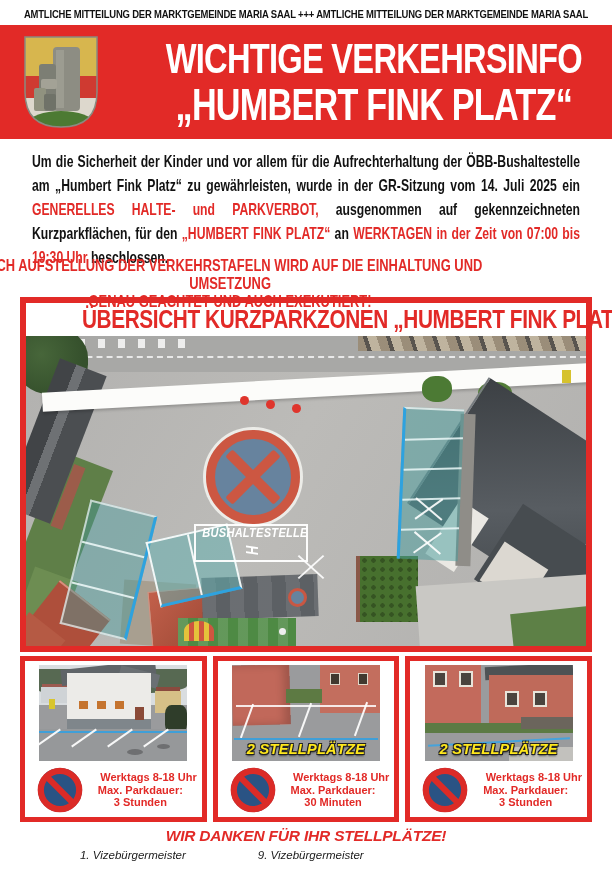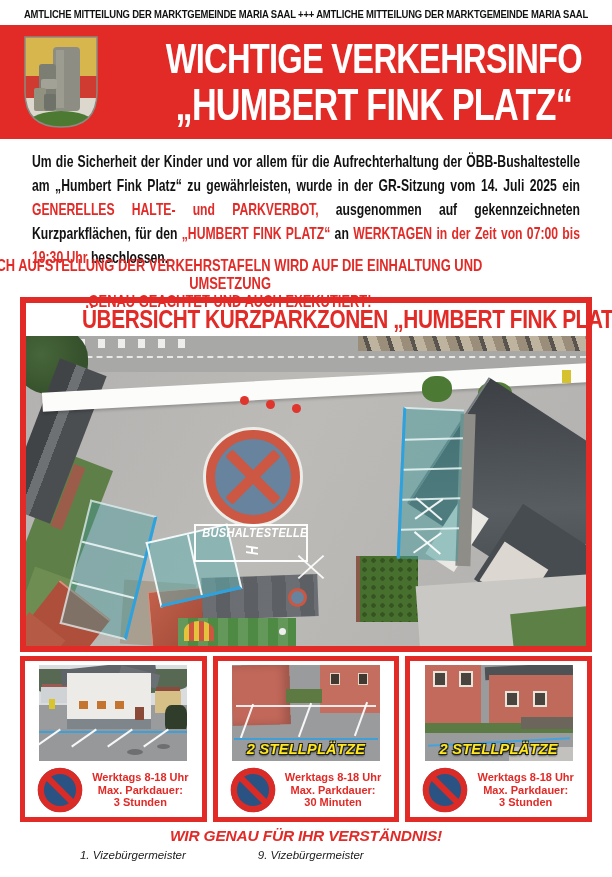--- a/index.html
+++ b/index.html
@@ -98,21 +98,21 @@
   .zones{display:flex;gap:6px;width:572px;margin:4px auto 0;}
   .zone{flex:1;border:5px solid #e22a27;background:#fff;padding:3px 0 3px;}
   .zphoto{position:relative;width:148px;height:96px;margin:1px auto 0;overflow:hidden;background:#9a9b9d;}
   .zphoto div{position:absolute;}
   .spots{position:absolute;left:0;bottom:4px;width:100%;text-align:center;font-style:italic;font-weight:bold;
      font-size:14.5px;letter-spacing:.3px;color:#ffe81c;white-space:nowrap;
      text-shadow:-1px -1px 0 #222,1px -1px 0 #222,-1px 1px 0 #222,1px 1px 0 #222,0 2px 2px rgba(0,0,0,.6);}
   .zinfo{display:flex;align-items:center;margin-top:5px;padding:0 5px;}
   .npsign{width:48px;height:48px;flex:0 0 auto;margin-left:6px;}
   .ztext{flex:1;text-align:center;color:#e22a27;font-weight:bold;font-size:11px;line-height:12.5px;}
-  .zhours{margin-bottom:0;}
+  .zhours{margin-bottom:0;text-align:right;}
   
   .sky{left:0;top:0;width:100%;height:40px;background:#d9dde0;}
   .hill{left:0;top:4px;width:100%;height:24px;background:#50624a;opacity:.95;border-radius:0 0 30% 10%;}
   .fhouses{left:2px;top:22px;width:34px;height:16px;background:#cfd3d6;box-shadow:0 -4px 0 -1px #9c5a50;}
   .ysign{left:10px;top:34px;width:6px;height:10px;background:#d8c52e;}
   .house{left:28px;top:8px;width:84px;height:58px;background:#ecebe8;}
   .roof1{left:22px;top:0;width:95px;height:16px;background:#5f6468;transform:rotate(-6deg);}
   .roof2{left:80px;top:5px;width:40px;height:14px;background:#6b7074;transform:rotate(14deg);}
   .hbase{left:28px;top:54px;width:84px;height:12px;background:#7f868b;}
   .win{width:9px;height:8px;background:#c5742f;}
@@ -362,21 +362,21 @@
         <div class="ztext">
           <div class="zhours">Werktags 8-18 Uhr</div>
           <div>Max. Parkdauer:</div>
           <div>3 Stunden</div>
         </div>
       </div>
     </div>
 
   </div>
 
-  <div class="thanks">WIR GENAU FÜR IHR VERSTÄNDNIS!</div>
+  <div class="thanks">WIR DANKEN FÜR IHR STELLPLÄTZE!</div>
   <div class="sigs">
     <div class="sig">
       <div class="sig-title">1.  Vizebürgermeister</div>
       <div class="sig-name">Ing. Siegfried Obersteiner</div>
     </div>
     <div class="sig">
       <div class="sig-title">9.  Vizebürgermeister</div>
     </div>
   </div>
 

